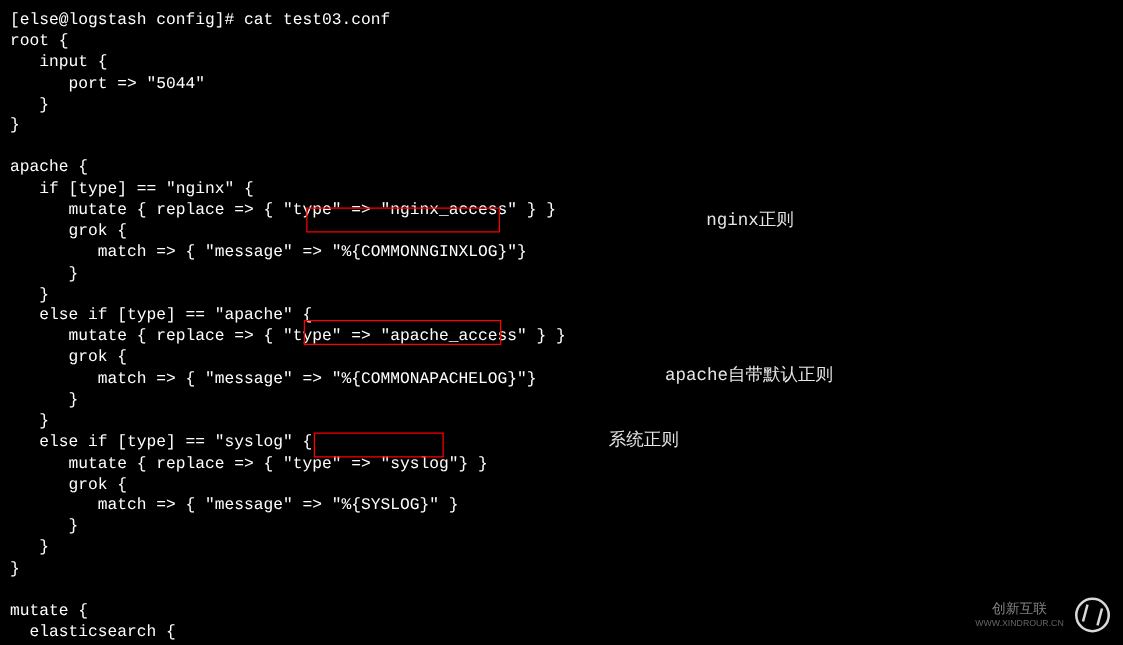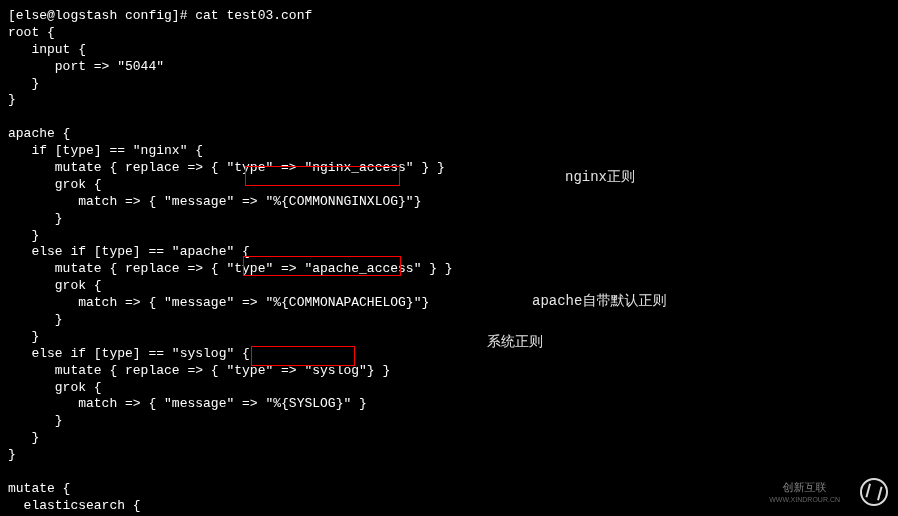--- a/index.html
+++ b/index.html
@@ -36,21 +36,21 @@
       color: #e5e5e5;
       font-family: Liberation Mono, monospace;
       font-size: 14px;
     }
     .watermark {
       position: absolute;
       right: 10px;
       bottom: 10px;
       display: flex;
       align-items: center;
-      gap: 20px;
+      gap: 9px;
       opacity: 0.85;
     }
     .watermark-text {
       font-family: 'Microsoft YaHei', sans-serif;
       font-size: 11px;
       color: #999;
       text-align: center;
     }
     .watermark-text .sub {
       font-size: 7px;
@@ -129,21 +129,21 @@
 <div class="arrow">
   
   
 </div>
 <div class="annotation" style="left: 532px; top: 252px; margin-top: 40px;">apache自带默认正则</div>
 
 <div class="arrow">
   
   
 </div>
-<div class="annotation" style="left: 487px; top: 333px;">系统正则</div>
+<div class="annotation" style="left: 487px; top: 344px;">系统正则</div>
 
 <div class="watermark">
   <div class="watermark-text">
     <div>创新互联</div>
     <div class="sub">WWW.XINDROUR.CN</div>
   </div>
   <div class="watermark-logo"></div>
 </div>
 
 </body></html>

